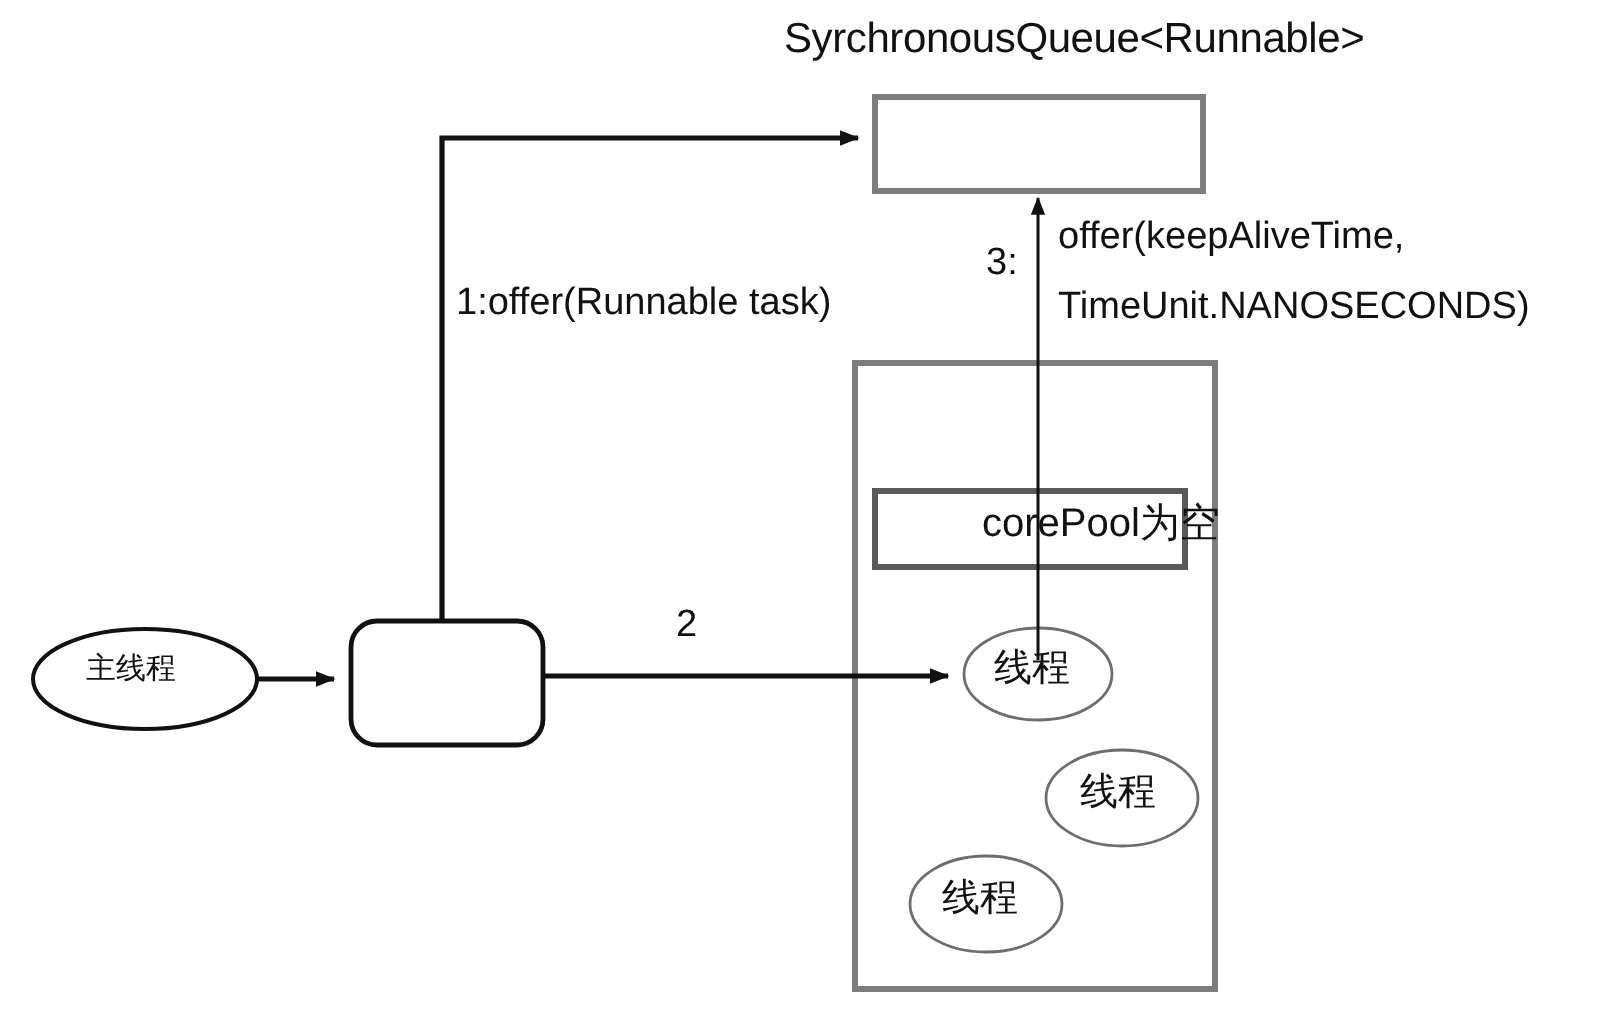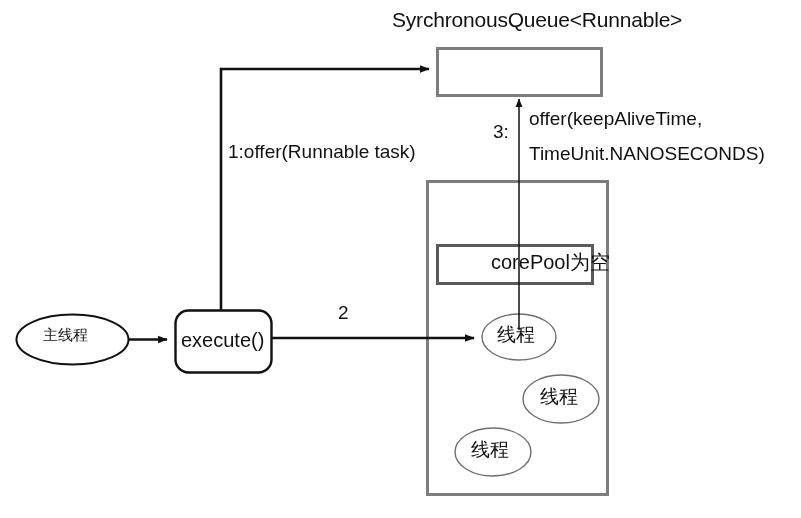--- a/index.html
+++ b/index.html
@@ -152,21 +152,20 @@
 
   <div class="lbl" id="poll-label-line2">TimeUnit.NANOSECONDS)</div>
 
   <div class="lbl" id="step2-label">2</div>
 
 
   <div class="lbl" id="corepool-label">corePool为空</div>
 
   <div class="lbl" id="main-thread-label">主线程</div>
 
-  <div class="lbl" id="execute-label">execute()</div>
 
   <div class="lbl" id="thread1-label">线程</div>
 
   <div class="lbl" id="thread2-label">线程</div>
 
   <div class="lbl" id="thread3-label">线程</div>
 
 </div>
 
 </body></html>

